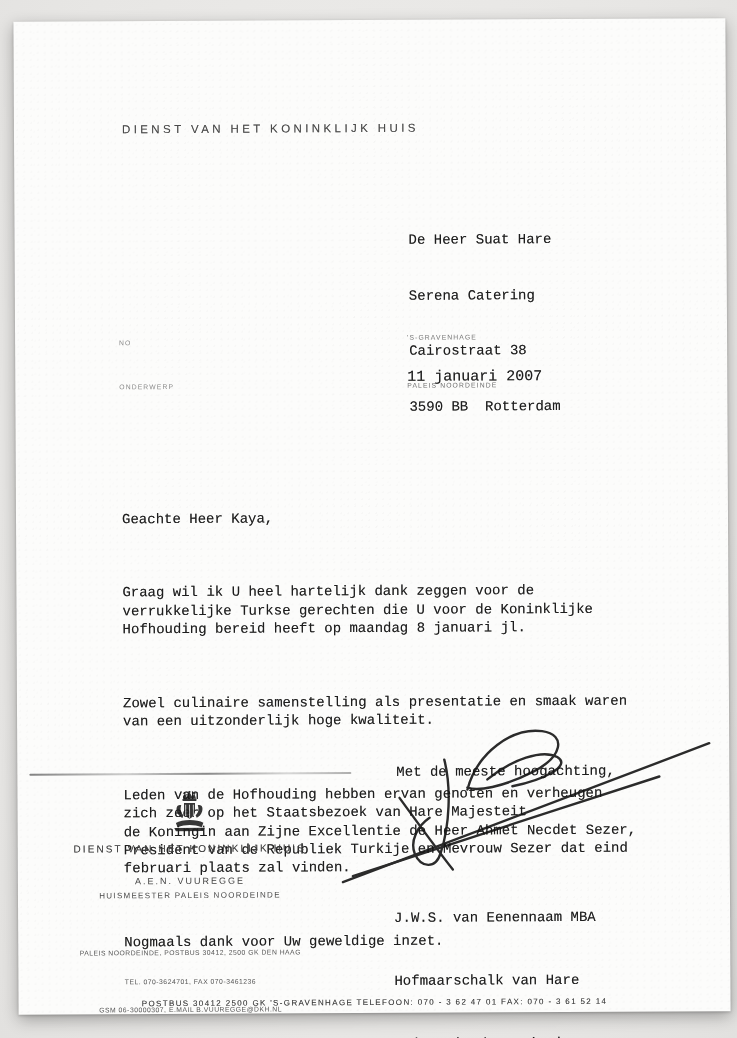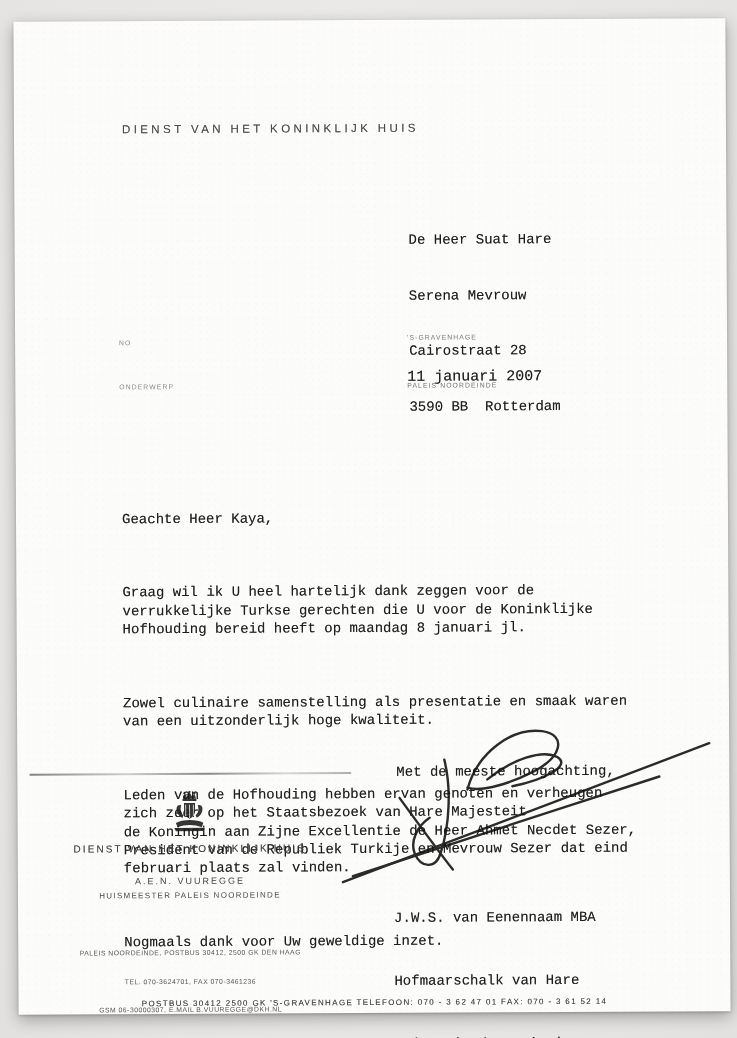--- a/index.html
+++ b/index.html
@@ -59,22 +59,22 @@
 </head>
 <body>
 
 <div class="scan">
   <div class="paper">
 
     <div class="abs letterhead">DIENST VAN HET KONINKLIJK HUIS</div>
 
     <div class="abs recipient mono pre">
       <div>De Heer Suat Hare</div>
-      <div>Serena Mevrouw</div>
-      <div>Cairostraat 28</div>
+      <div>Serena Catering</div>
+      <div>Cairostraat 38</div>
       <div>3590 BB  Rotterdam</div>
     </div>
 
     <div class="abs tinylabel lbl-no">NO</div>
     <div class="abs tinylabel lbl-place">'S-GRAVENHAGE</div>
     <div class="abs date-line mono">11 januari 2007</div>
     <div class="abs tinylabel lbl-subject">ONDERWERP</div>
     <div class="abs tinylabel lbl-palace">PALEIS NOORDEINDE</div>
 
     <div class="abs body-block mono pre">

